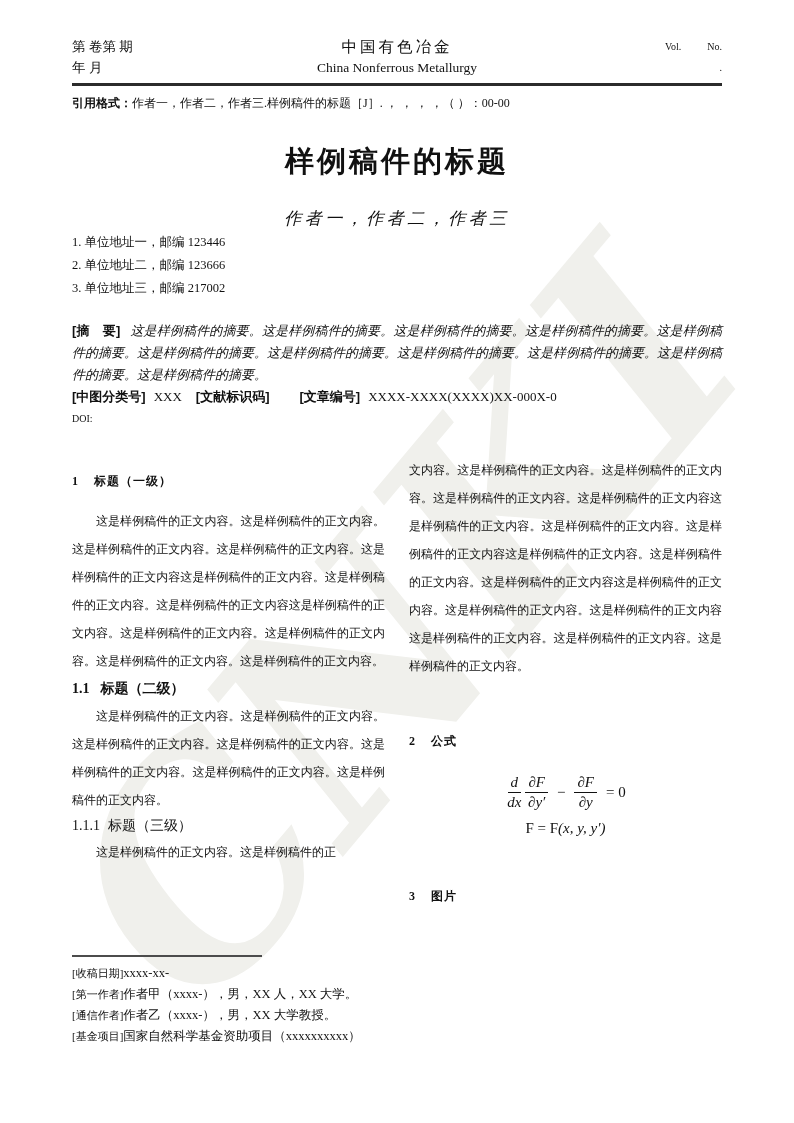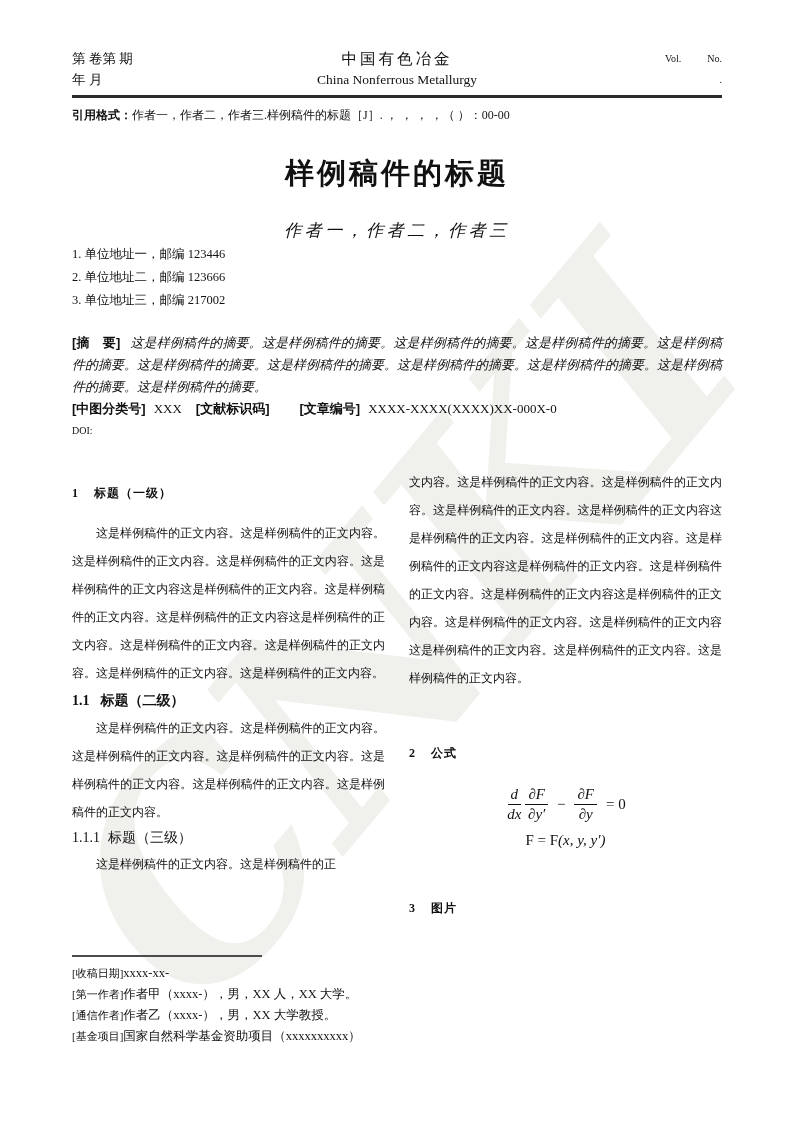--- a/index.html
+++ b/index.html
@@ -21,21 +21,21 @@
     transform: rotate(-50deg);
     font-family: "DejaVu Serif", serif;
     font-style: italic; font-weight: bold;
     font-size: 290px;
     color: #f0f0ec;
     letter-spacing: -8px;
     z-index: 0;
     pointer-events: none;
     white-space: nowrap;
   }
-  .content { position: relative; z-index: 1; padding: 48px 72px 0 72px; }
+  .content { position: relative; z-index: 1; padding: 36px 72px 0 72px; }
 
   
   .masthead { display: flex; align-items: flex-start; }
   .mh-left { width: 160px; font-size: 13.5px; line-height: 21px; }
   .mh-center { flex: 1; text-align: center; }
   .journal-cn { font-size: 15.5px; letter-spacing: 3px; line-height: 21px; }
   .journal-en { font-size: 13.5px; line-height: 21px; }
   .mh-right { width: 160px; text-align: right; font-size: 10px; line-height: 21px; }
   .volno { display: inline-flex; gap: 26px; }
   .rule-double { margin-top: 5px; border-top: 2.2px solid #2b2b2b; height: 3px; border-bottom: 1.1px solid #2b2b2b; }

